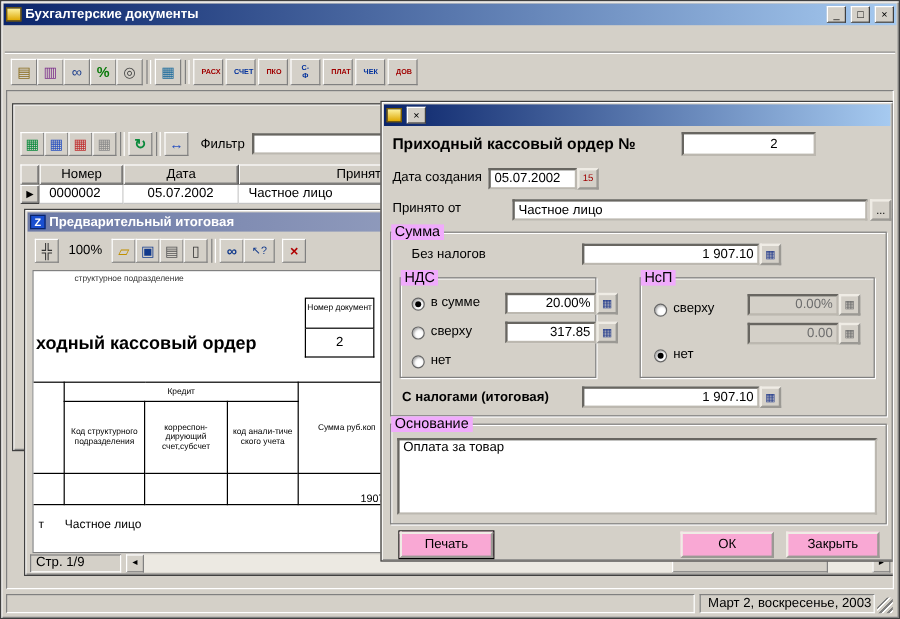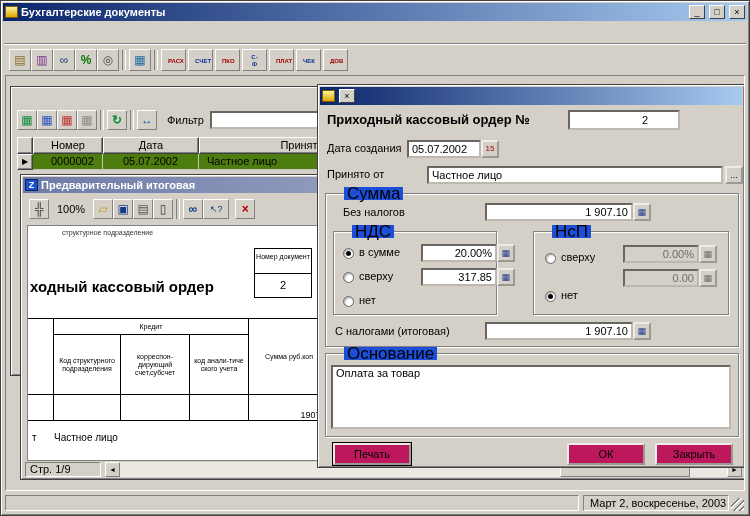--- a/index.html
+++ b/index.html
@@ -17,44 +17,44 @@
   .tbtn{width:16px;height:14px;font-size:9px;line-height:10px;text-align:center;background:#d4d0c8;
         border:1px solid;border-color:#fff #404040 #404040 #fff;color:#000;padding:0;font-family:inherit;margin-left:1px}
   .wicon{width:13px;height:12px;background:linear-gradient(#fdf3a2,#dfa800);border:1px solid #7c5e00;box-sizing:border-box;flex:0 0 auto}
   .wicon.blue{background:#1a4fd0;color:#fff;font-size:9px;line-height:10px;text-align:center;border-color:#0a246a;font-weight:bold}
   .wicon.multi{background:linear-gradient(45deg,#c03000 0 50%,#0a62c8 50% 100%);border-color:#404040}
   .fld{position:absolute;background:#fff;border:2px inset #bcb8b0;font:11px "Liberation Sans",sans-serif;
        padding:0 3px;box-sizing:border-box;color:#000}
   input.fld,textarea.fld{outline:none;resize:none}
   .num{text-align:right}
   .dis{background:#d4d0c8 !important;color:#6e6e6e !important}
-  .pbtn{position:absolute;background:#be185d;border:2px outset #efece5;font:11px "Liberation Sans",sans-serif;
+  .pbtn{position:absolute;background:#f9a8d4;border:2px outset #efece5;font:11px "Liberation Sans",sans-serif;
         text-align:center;padding:0;box-sizing:border-box}
   .pbtn.def{box-shadow:0 0 0 1px #000}
   .cbtn{position:absolute;background:#d4d0c8;border:2px outset #efece5;font:9px "Liberation Sans",sans-serif;
         text-align:center;padding:0;box-sizing:border-box;line-height:12px;color:#223a8c}
   .group{position:absolute;border:1px solid #808080;box-shadow:1px 1px 0 #fff,inset 1px 1px 0 #fff;box-sizing:border-box}
-  .legend{position:absolute;top:-7px;left:18px;background:#1d4ed8;padding:0 3px;line-height:13px;font-size:17px;white-space:nowrap}
+  .legend{position:absolute;top:-7px;left:0;background:#f0abfc;padding:0 3px;line-height:13px;font-size:12px;white-space:nowrap}
   .radio{position:absolute;width:11px;height:11px;border-radius:50%;background:#fff;border:1px solid #666;
          box-shadow:inset 1px 1px 2px rgba(0,0,0,.35);box-sizing:border-box}
   .radio.on::after{content:"";position:absolute;left:2px;top:2px;width:5px;height:5px;border-radius:50%;background:#000}
   .tib{width:20px;height:20px;display:inline-flex;align-items:center;justify-content:center;background:#d4d0c8;
        border:1px solid;border-color:#fff #808080 #808080 #fff;box-sizing:border-box;font-size:12px;flex:0 0 auto}
   .tib.big{width:22px;height:22px}
   .tsep{width:2px;height:20px;border-left:1px solid #808080;border-right:1px solid #fff;margin:0 3px;flex:0 0 auto}
   .trow{position:absolute;display:flex;align-items:center}
   .docbtn{width:25px;height:22px;background:#d4d0c8;border:1px solid;border-color:#fff #808080 #808080 #fff;
           font-size:6px;line-height:7px;text-align:center;padding-top:3px;box-sizing:border-box;font-weight:bold;
           margin-right:2px;flex:0 0 auto;font-family:inherit}
   .docbtn.r{color:#a00000}.docbtn.b{color:#00309c}
   .hdrcell{position:absolute;height:17px;background:#d4d0c8;border:1px solid;border-color:#fff #404040 #404040 #fff;
            box-shadow:inset -1px -1px 0 #808080;font-size:11px;text-align:center;line-height:15px;box-sizing:border-box;
            overflow:hidden;white-space:nowrap}
-  .cell{position:absolute;height:16px;background:#4d7c0f;border-right:1px solid #c4c4c4;border-bottom:1px solid #c4c4c4;
-        font-size:11px;line-height:15px;padding:0 18px;box-sizing:border-box;white-space:nowrap;overflow:hidden}
+  .cell{position:absolute;height:16px;background:#ffffff;border-right:1px solid #c4c4c4;border-bottom:1px solid #c4c4c4;
+        font-size:11px;line-height:15px;padding:0 8px;box-sizing:border-box;white-space:nowrap;overflow:hidden}
   .ptab{position:absolute;border-collapse:collapse;table-layout:fixed;background:#fff}
   .ptab td{border:1px solid #000;font-size:7px;line-height:8px;text-align:center;vertical-align:middle;padding:1px;overflow:hidden}
   .sbtn{position:absolute;width:15px;height:15px;background:#d4d0c8;border:1px solid;border-color:#fff #808080 #808080 #fff;
         box-sizing:border-box;font-size:7px;display:flex;align-items:center;justify-content:center;padding:0}
   .sthumb{position:absolute;top:0;height:15px;background:#d4d0c8;border:1px solid;border-color:#fff #808080 #808080 #fff;box-sizing:border-box}
   .spanel{position:absolute;border:1px solid;border-color:#808080 #fff #fff #808080;font-size:11px;padding:1px 6px;box-sizing:border-box;white-space:nowrap;overflow:hidden}
   .menu-item{margin-right:17px;cursor:default}
   .whitearea{position:absolute;background:#fff;border:1px solid #808080;overflow:hidden;box-sizing:border-box}
   .sizegrip{position:absolute;right:1px;bottom:1px;width:13px;height:13px;
     background:linear-gradient(135deg,#d4d0c8 30%,#808080 30% 38%,#fff 38% 45%,#d4d0c8 45% 55%,#808080 55% 63%,#fff 63% 70%,#d4d0c8 70% 80%,#808080 80% 88%,#fff 88% 95%,#d4d0c8 95%)}
@@ -220,21 +220,21 @@
       </div>
       <span class="radio" style="left:227px;top:168px"></span>
       <div class="lbl" style="left:243px;top:166px">сверху</div>
       <input class="fld num dis" style="left: 305px; top: 160px; width: 76px; height: 18px;" readonly="" value="0.00%">
       <button class="cbtn dis" style="left:381px;top:160px;width:18px;height:18px">▦</button>
       <input class="fld num dis" style="left: 305px; top: 184px; width: 76px; height: 18px;" readonly="" value="0.00">
       <button class="cbtn dis" style="left:381px;top:184px;width:18px;height:18px">▦</button>
       <span class="radio on" style="left:227px;top:206px"></span>
       <div class="lbl" style="left:243px;top:204px">нет</div>
 
-      <div class="lbl" style="left:17px;top:240px;font-weight:normal">С налогами (итоговая)</div>
+      <div class="lbl" style="left:17px;top:240px;font-weight:bold">С налогами (итоговая)</div>
       <input class="fld num" style="left: 167px; top: 237px; width: 148px; height: 18px;" readonly="" value="1 907.10">
       <button class="cbtn" style="left:315px;top:237px;width:18px;height:18px">▦</button>
 
       <div class="group" style="left:7px;top:268px;width:414px;height:84px">
         <span class="legend">Основание</span>
       </div>
       <textarea class="fld" style="left: 13px; top: 280px; width: 400px; height: 64px; line-height: 13px;" readonly="">Оплата за товар</textarea>
 
       <button class="pbtn def" style="left:15px;top:358px;width:78px;height:22px">Печать</button>
       <button class="pbtn" style="left:249px;top:358px;width:78px;height:22px">ОК</button>

